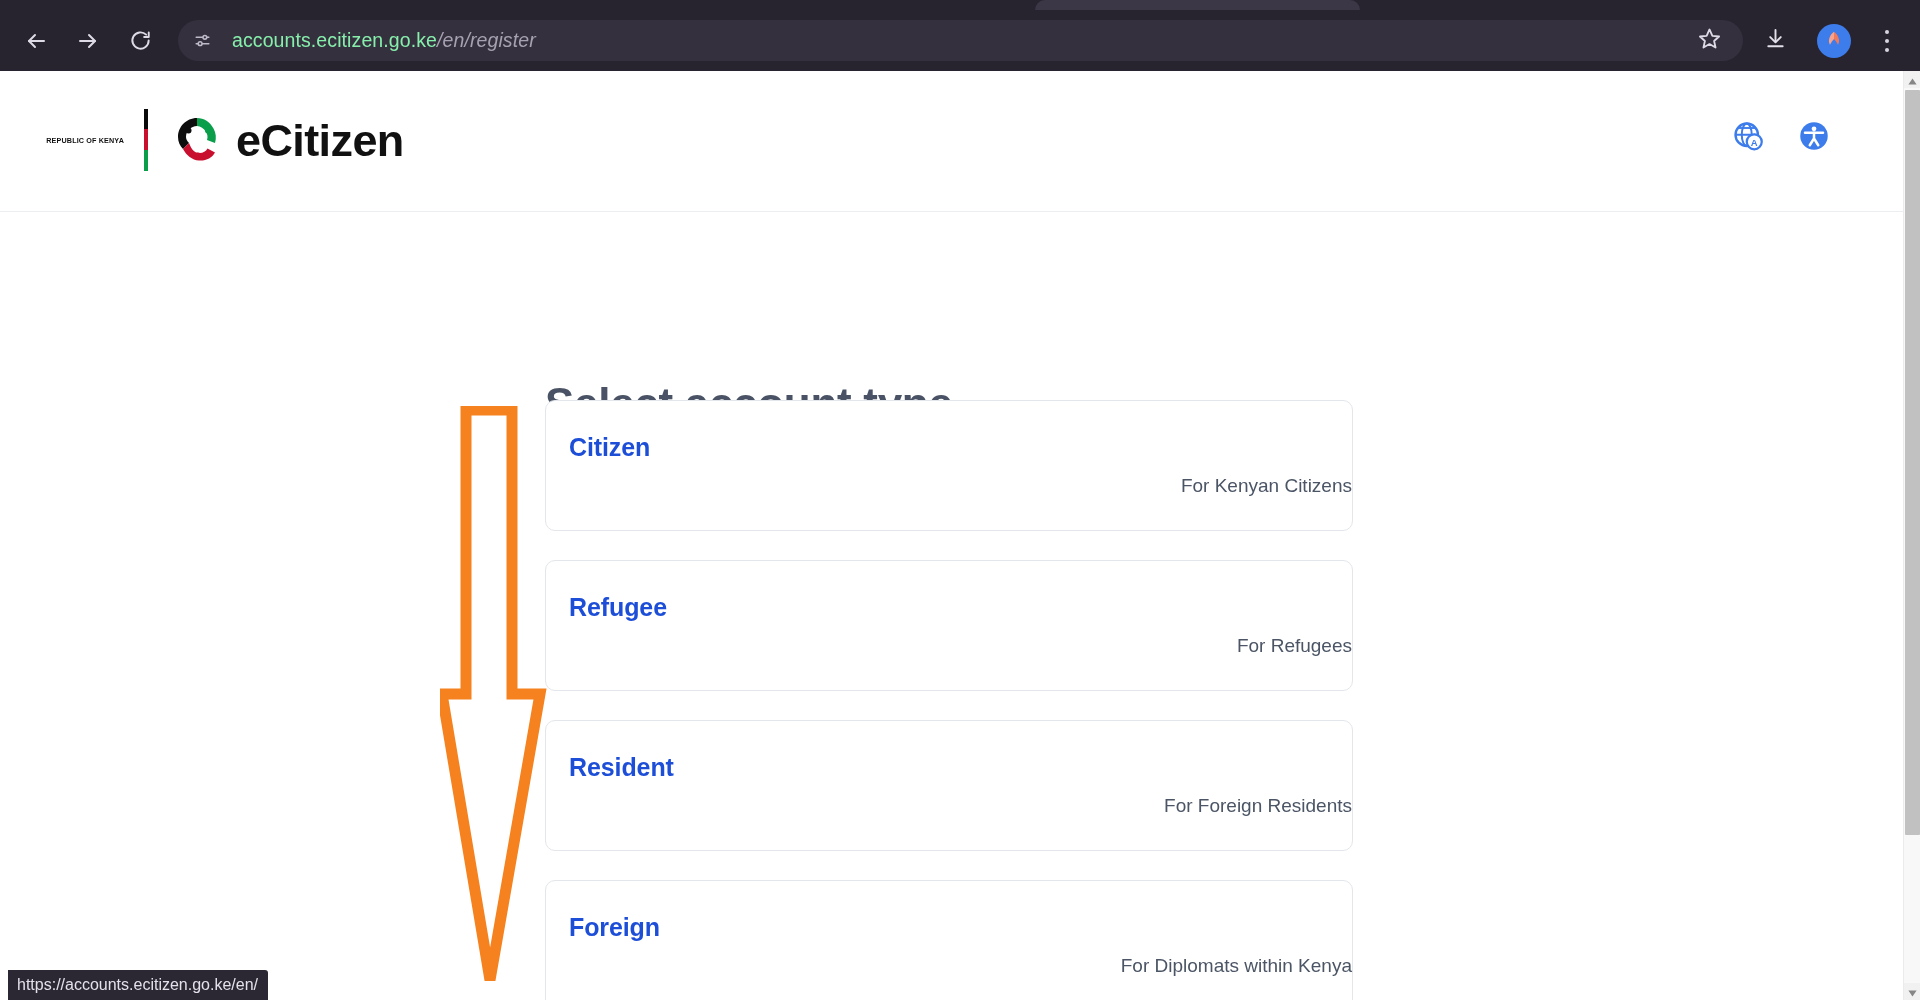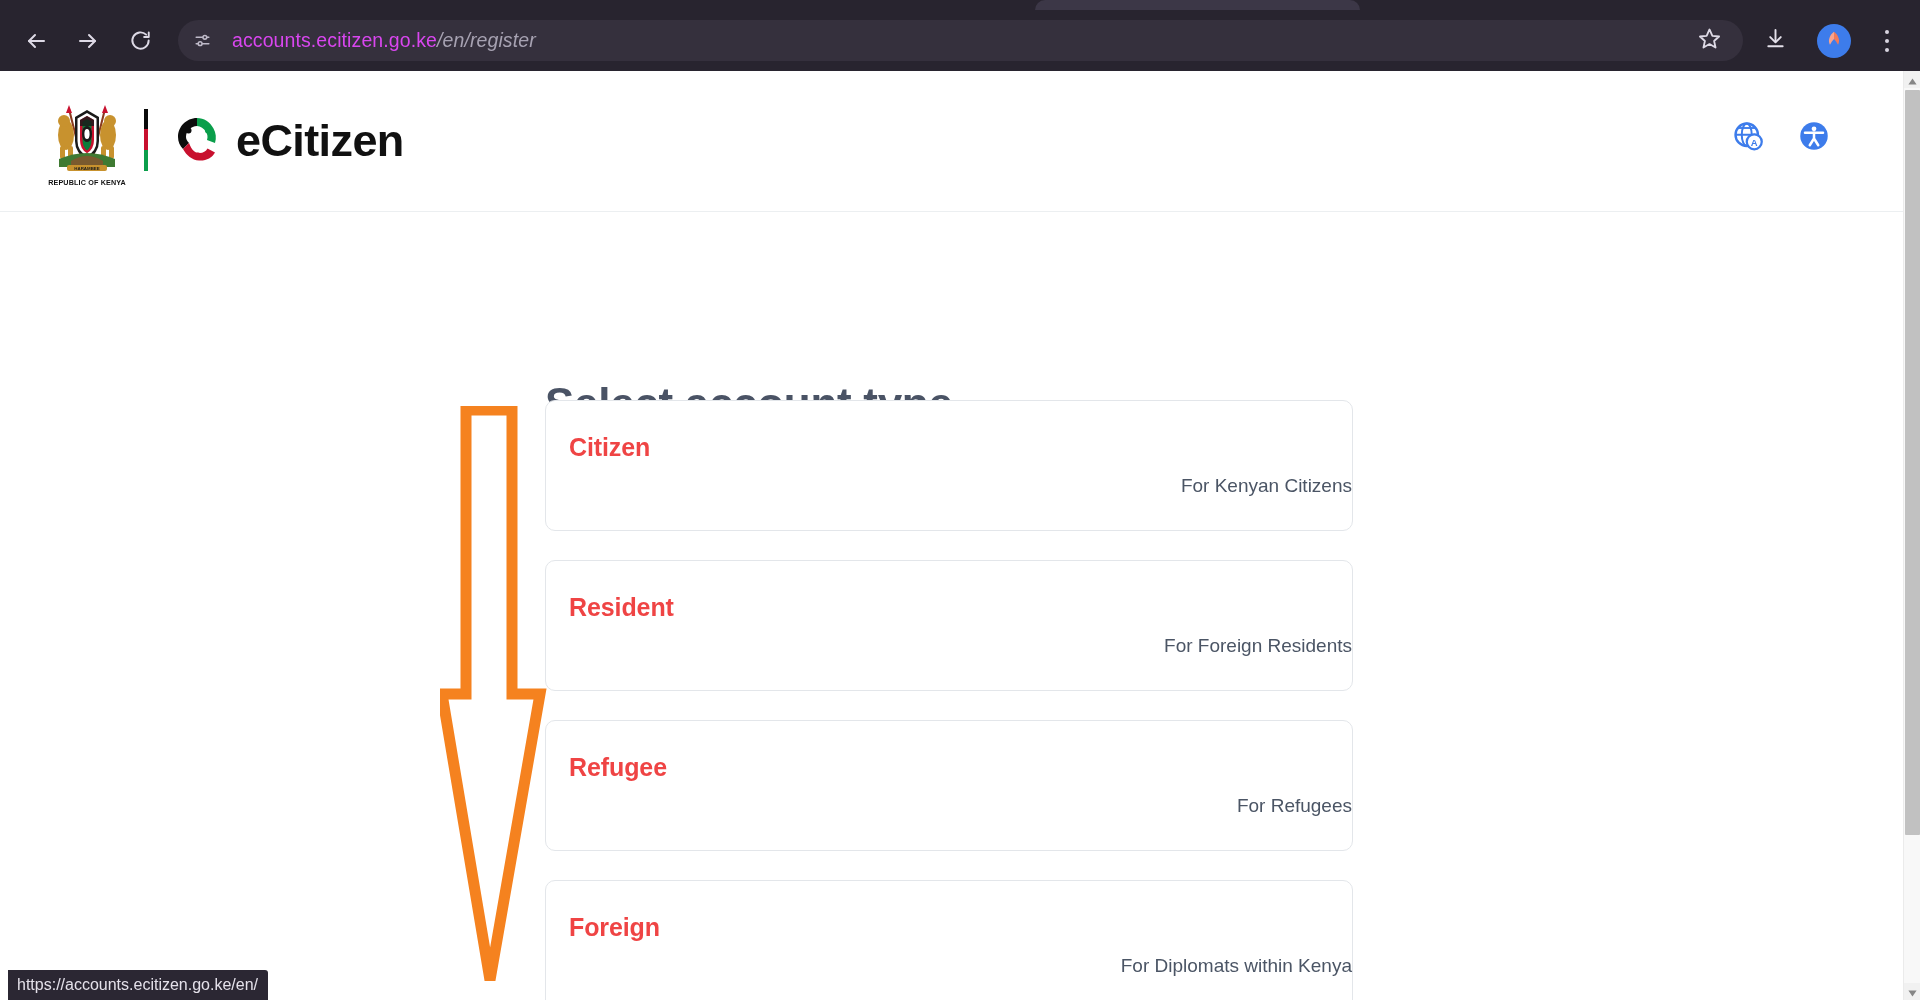--- a/index.html
+++ b/index.html
@@ -80,21 +80,21 @@
   }
   #url-text {
     margin-left: 14px;
     font-size: 19.5px;
     letter-spacing: 0.1px;
     color: #cfcbd6;
     white-space: nowrap;
     overflow: hidden;
     flex: 1 1 auto;
   }
-  #url-text .url-domain { color: #d946ef; }
+  #url-text .url-domain { color: #86efac; }
   #url-text .url-path { color: #a7a2b2; font-style: italic; }
 
   #star-btn {
     width: 40px; height: 40px;
     margin-left: -54px;
     z-index: 4;
     display: flex; align-items: center; justify-content: center;
     border-radius: 50%;
     cursor: pointer;
   }
@@ -152,21 +152,21 @@
     top: 22px;
     display: flex;
     align-items: center;
     cursor: pointer;
   }
 
   #coat-of-arms {
     width: 74px;
     height: 94px;
     display: flex;
-    flex-direction: column;
+    flex-direction: row;
     align-items: center;
     justify-content: flex-end;
   }
   #coa-text {
     font-size: 7.2px;
     font-weight: bold;
     letter-spacing: 0.15px;
     color: #111111;
     white-space: nowrap;
     margin-top: 1px;
@@ -267,21 +267,21 @@
     background: #ffffff;
     border: 1px solid #e3e6ea;
     border-radius: 10px;
     height: 131px;
     padding: 34px 0 0 23px;
     cursor: pointer;
   }
   .account-card-title {
     font-size: 25px;
     font-weight: bold;
-    color: #ef4444;
+    color: #1d4ed8;
     letter-spacing: -0.1px;
     line-height: 1;
   }
   .account-card-desc {
     margin-top: 16px;
     font-size: 19px;
     font-weight: normal;
     color: #4b5565;
     line-height: 1;
     text-align: right;
@@ -531,27 +531,27 @@
       </div>
 
       <div id="account-type-list">
 
         <div class="account-card">
           <div class="account-card-title">Citizen</div>
           <div class="account-card-desc">For Kenyan Citizens</div>
         </div>
 
         <div class="account-card">
+          <div class="account-card-title">Refugee</div>
+          <div class="account-card-desc">For Refugees</div>
+        </div>
+
+        <div class="account-card">
           <div class="account-card-title">Resident</div>
           <div class="account-card-desc">For Foreign Residents</div>
-        </div>
-
-        <div class="account-card">
-          <div class="account-card-title">Refugee</div>
-          <div class="account-card-desc">For Refugees</div>
         </div>
 
         <div class="account-card">
           <div class="account-card-title">Foreign</div>
           <div class="account-card-desc">For Diplomats within Kenya</div>
         </div>
 
       </div>
     </div>
   </div>

